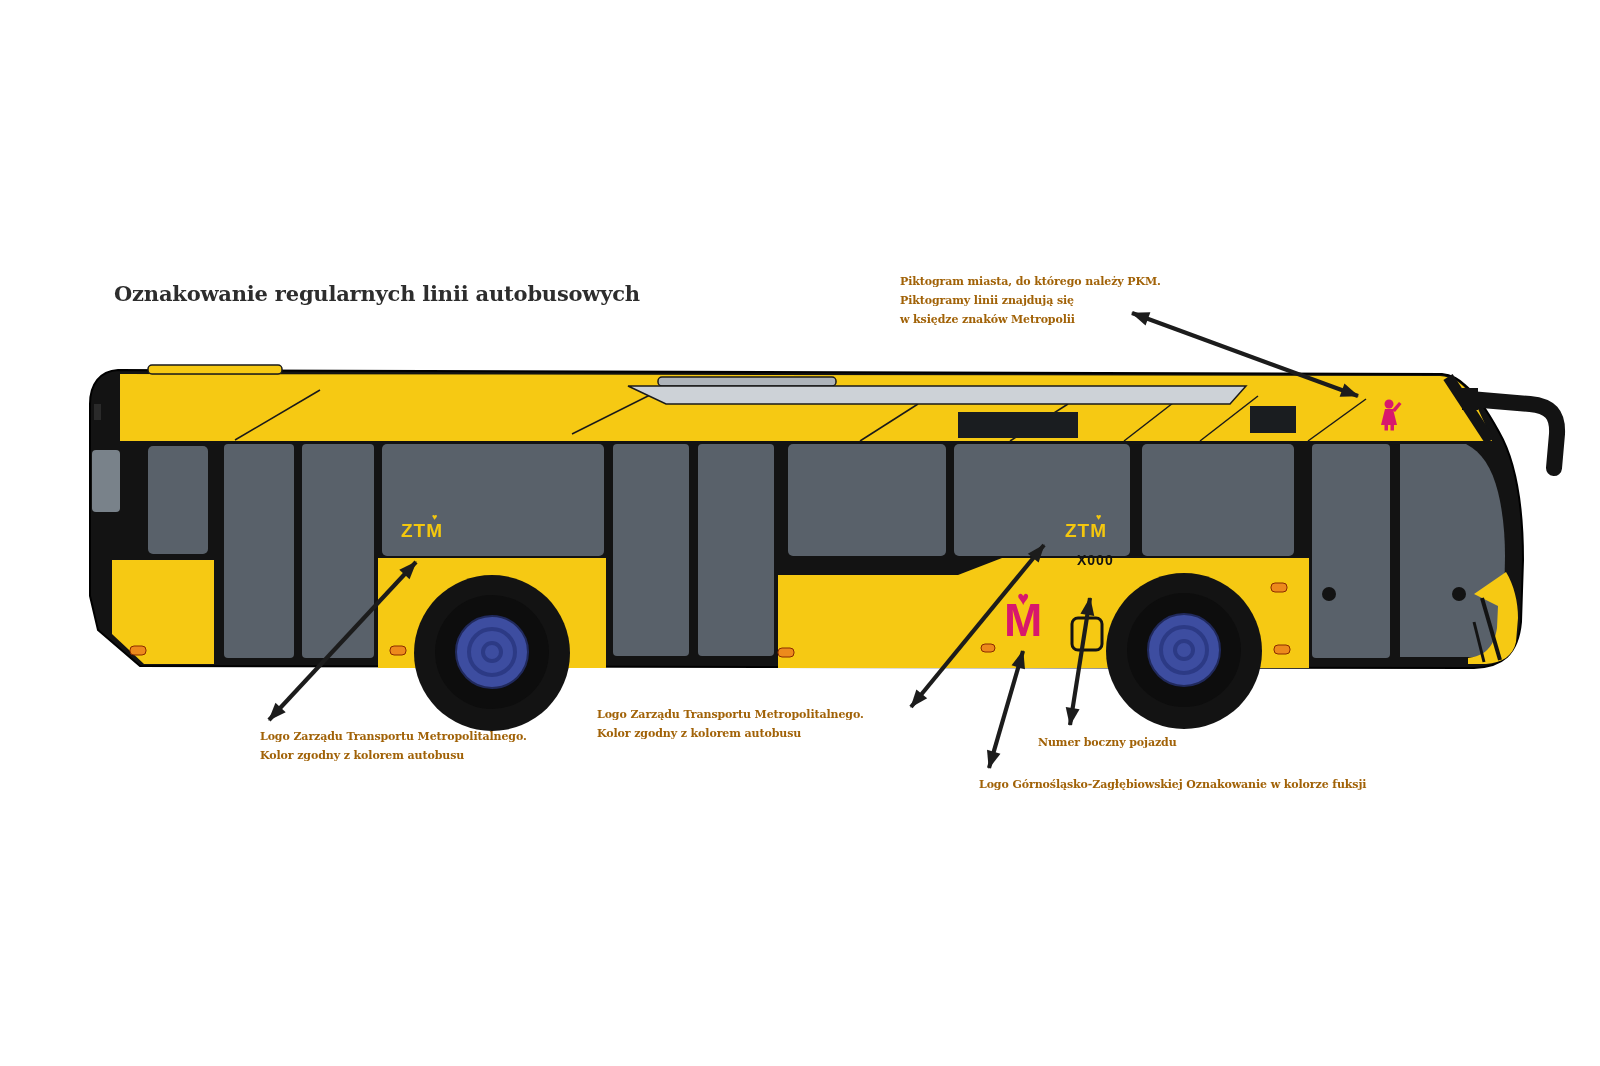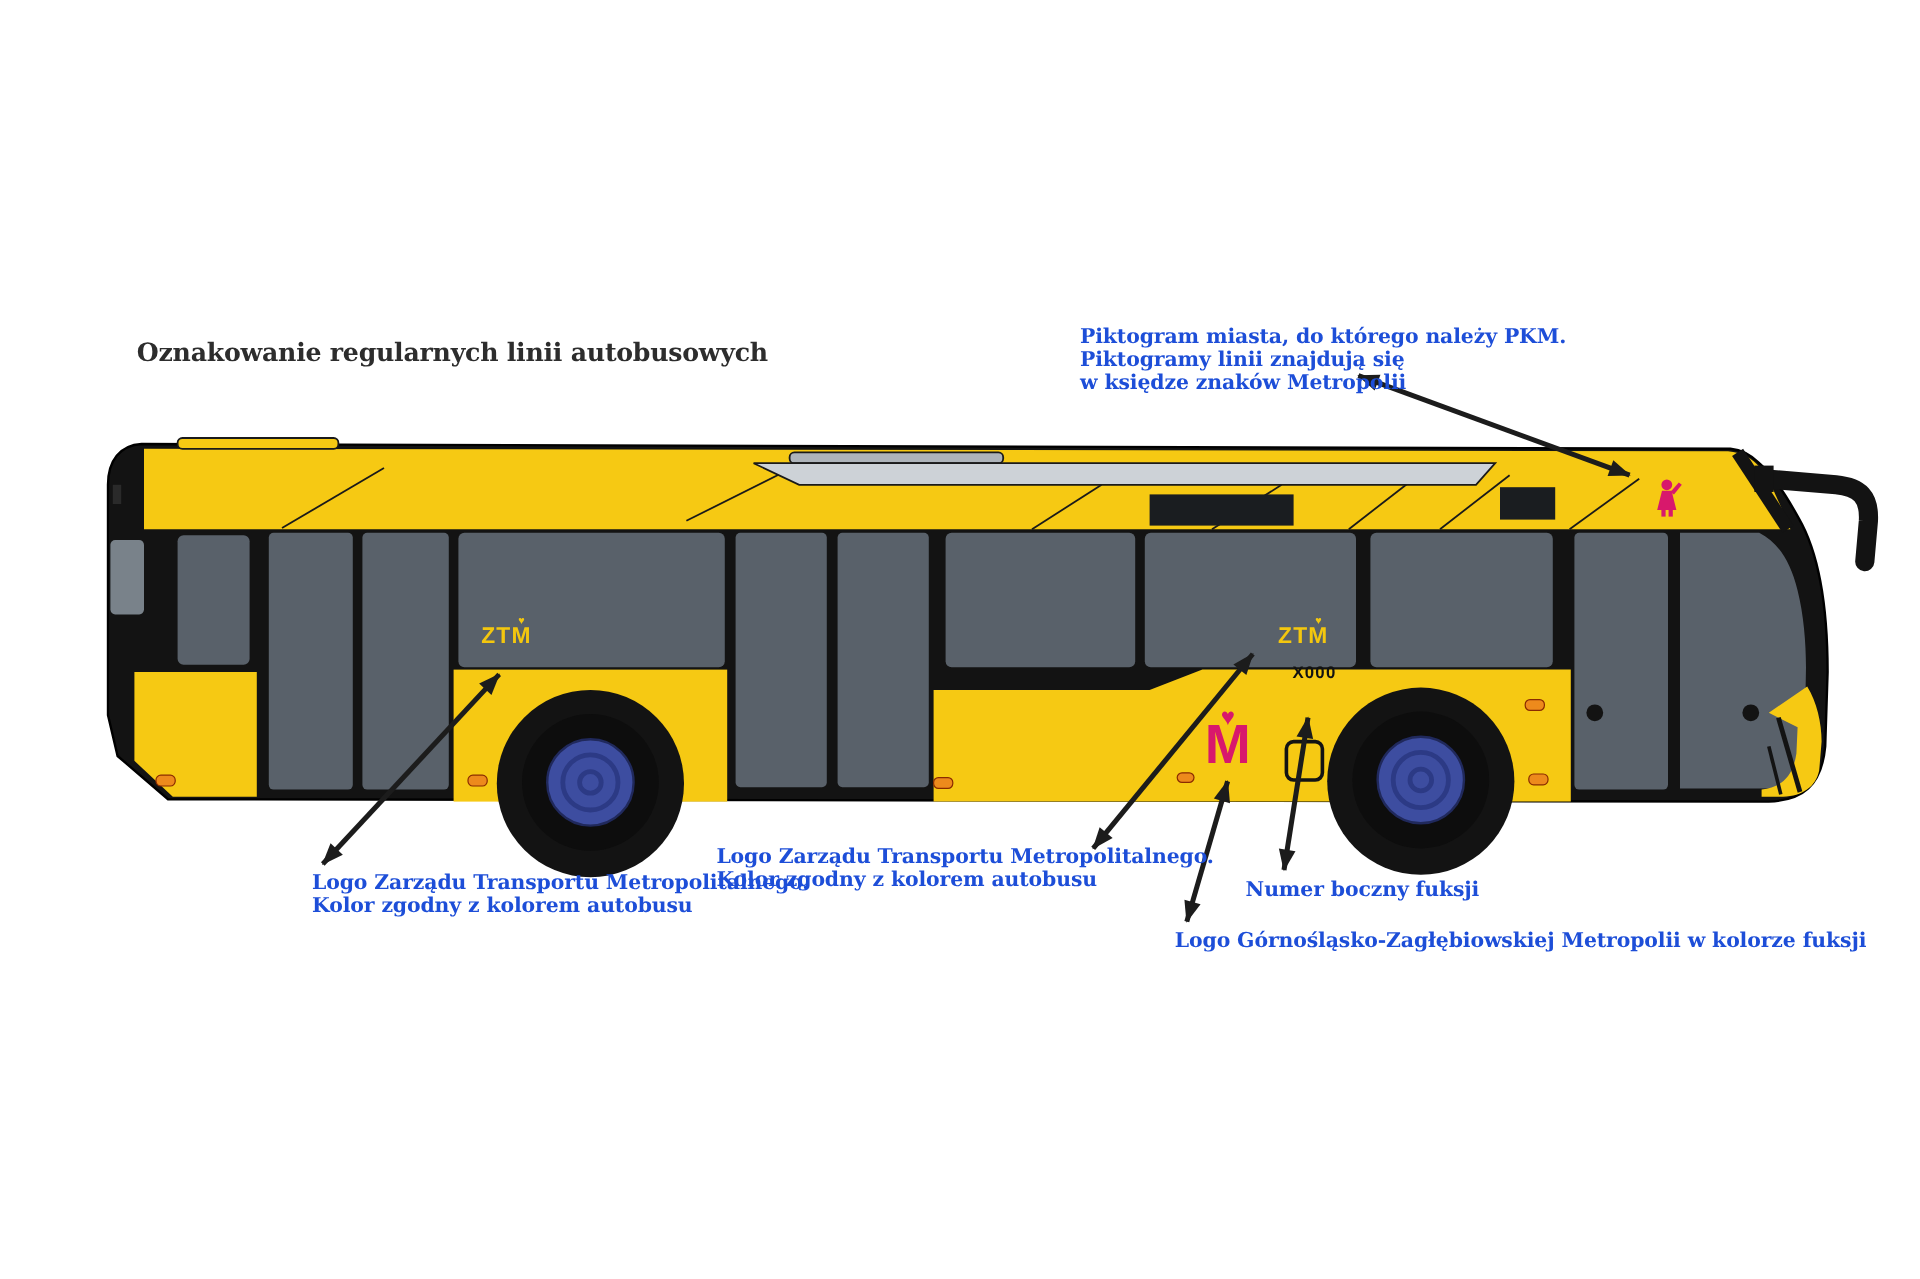--- a/index.html
+++ b/index.html
@@ -1,19 +1,19 @@
 <!DOCTYPE html>
 <html><head>
 <meta charset="utf-8">
 <style>
   html,body{margin:0;padding:0;background:#fff;}
   #stage{position:relative;width:1600px;height:1066px;background:#fff;overflow:hidden;
          font-family:"DejaVu Serif", serif;margin-left:22px;}
   #bus-svg{position:absolute;left:0;top:0;}
-  .note{position:absolute;color:#1d4ed8;font-weight:bold;font-size:17px;line-height:19px;
+  .note{position:absolute;color:#a16207;font-weight:bold;font-size:11px;line-height:19px;
         letter-spacing:-0.1px;white-space:nowrap;}
   .title{position:absolute;color:#2d2d2d;font-weight:bold;font-size:21px;letter-spacing:-0.2px;
          white-space:nowrap;}
   .ztm-logo{position:absolute;font-family:"Liberation Sans",sans-serif;font-weight:bold;
             font-size:19px;letter-spacing:1px;color:#F4C70E;}
   .ztm-logo .m-wrap{position:relative;display:inline-block;}
   .ztm-logo .crown{position:absolute;left:50%;top:-8px;transform:translateX(-50%);
                    font-size:9px;letter-spacing:0;}
   .side-num{position:absolute;font-family:"Liberation Sans",sans-serif;font-weight:bold;
             font-size:14px;letter-spacing:1px;color:#121212;}
@@ -156,23 +156,23 @@
   <div class="note" style="left:238px;top:727px">
     <div>Logo Zarządu Transportu Metropolitalnego.</div>
     <div>Kolor zgodny z kolorem autobusu</div>
   </div>
 
   <div class="note" style="left:575px;top:705px">
     <div>Logo Zarządu Transportu Metropolitalnego.</div>
     <div>Kolor zgodny z kolorem autobusu</div>
   </div>
 
-  <div class="note" style="left:1016px;top:733px">Numer boczny fuksji</div>
+  <div class="note" style="left:1016px;top:733px">Numer boczny pojazdu</div>
 
-  <div class="note" style="left:957px;top:775px">Logo Górnośląsko-Zagłębiowskiej Metropolii w kolorze fuksji</div>
+  <div class="note" style="left:957px;top:775px">Logo Górnośląsko-Zagłębiowskiej Oznakowanie w kolorze fuksji</div>
 
   <div class="ztm-logo" style="left:379px;top:520px">
     <span>ZT</span><span class="m-wrap"><span>M</span><span class="crown">♥</span></span>
   </div>
 
   <div class="ztm-logo" style="left:1043px;top:520px">
     <span>ZT</span><span class="m-wrap"><span>M</span><span class="crown">♥</span></span>
   </div>
 
   <div class="side-num" style="left:1055px;top:552px">X000</div>

